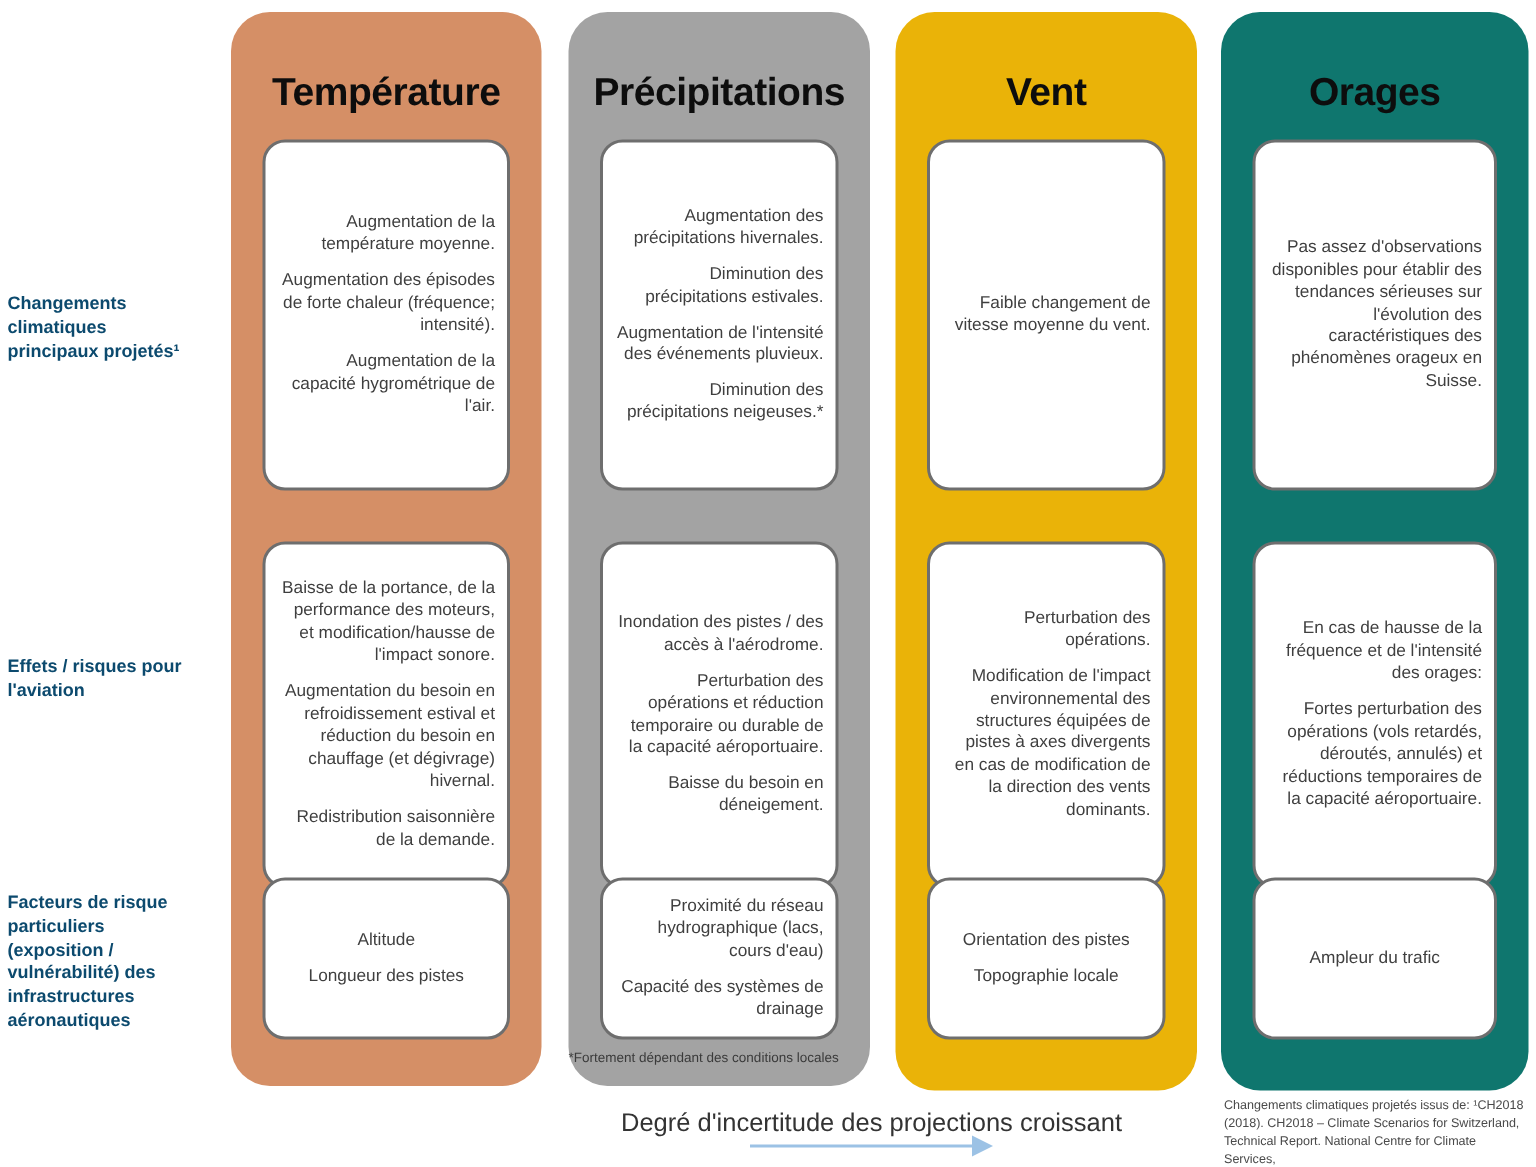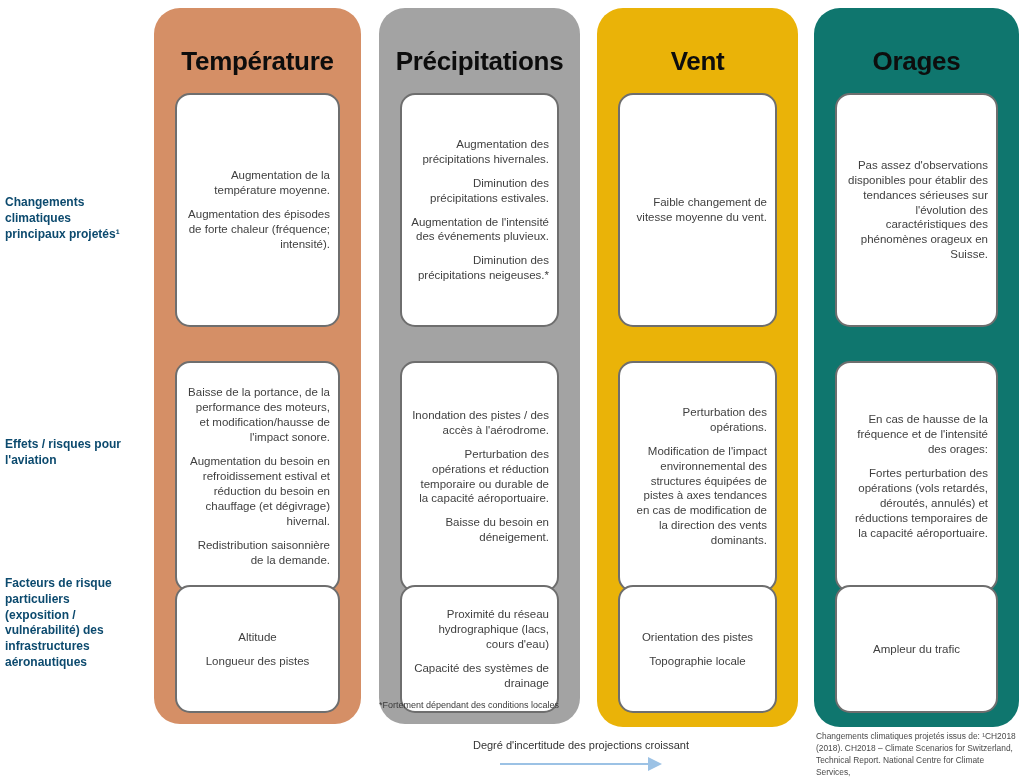--- a/index.html
+++ b/index.html
@@ -25,28 +25,28 @@
     background:#ffffff;border:2px solid #6e6e6e;border-radius:15px;
     display:flex;flex-direction:column;justify-content:center;align-items:center;
     gap:9px;padding:6px 8px;box-sizing:border-box;
     text-align:right;
   }
   .box-para{
     font-size:11.5px;line-height:1.3;color:#3f3f3f;
   }
   .box-r1{top:85px;height:234px;}
   .box-r2{top:353px;height:231px;}
-  .box-r3{top:577px;height:128px;}
+  .box-r3{top:577px;height:108px;}
   .col-footnote{
     position:absolute;top:692px;left:0;width:100%;
     text-align:left;font-size:9px;color:#3a3a3a;
   }
   .uncertainty{
     position:absolute;top:739px;left:331px;width:500px;
-    text-align:center;font-size:11px;color:#333333;
+    text-align:center;font-size:17px;color:#333333;
   }
   .arrow{
     position:absolute;top:757px;left:500px;width:170px;height:14px;
     display:flex;align-items:center;
   }
   .arrow-line{width:148px;height:2px;}
   .arrow-head{
     width:0;height:0;border-top:7px solid transparent;
     border-bottom:7px solid transparent;border-left:14px solid #9cc2e5;
   }
@@ -56,32 +56,33 @@
   }
 </style>
 </head>
 <body>
 
 <div class="row-label" style="top:195px">Changements
 climatiques
 principaux projetés¹</div>
 <div class="row-label" style="top:437px">Effets / risques pour
 l'aviation</div>
-<div class="row-label" style="top:576px">Facteurs de risque
+<div class="row-label" style="top:594px">Facteurs de risque
 particuliers
 (exposition /
 vulnérabilité) des
 infrastructures
 aéronautiques</div>
 
 <section class="column" style="left: 154px; width: 207px; height: 716px; background-color: rgb(213, 143, 102);">
   <h2 class="col-title">Température</h2>
   <div class="box box-r1">
       <div class="box-para">Augmentation de la température moyenne.</div>
       <div class="box-para">Augmentation des épisodes de forte chaleur (fréquence; intensité).</div>
+      <div class="box-para">Augmentation de la capacité hygrométrique de l'air.</div>
     </div>
   <div class="box box-r2">
       <div class="box-para">Baisse de la portance, de la performance des moteurs, et modification/hausse de l'impact sonore.</div>
       <div class="box-para">Augmentation du besoin en refroidissement estival et réduction du besoin en chauffage (et dégivrage) hivernal.</div>
       <div class="box-para">Redistribution saisonnière de la demande.</div>
     </div>
   <div class="box box-r3">
       <div class="box-para">Altitude</div>
       <div class="box-para">Longueur des pistes</div>
     </div>
@@ -107,21 +108,21 @@
   <div class="col-footnote">*Fortement dépendant des conditions locales</div>
 </section>
 
 <section class="column" style="left: 597px; width: 201px; height: 719px; background-color: #eab308;">
   <h2 class="col-title">Vent</h2>
   <div class="box box-r1">
       <div class="box-para">Faible changement de vitesse moyenne du vent.</div>
     </div>
   <div class="box box-r2">
       <div class="box-para">Perturbation des opérations.</div>
-      <div class="box-para">Modification de l'impact environnemental des structures équipées de pistes à axes tendances en cas de modification de la direction des vents dominants.</div>
+      <div class="box-para">Modification de l'impact environnemental des structures équipées de pistes à axes divergents en cas de modification de la direction des vents dominants.</div>
     </div>
   <div class="box box-r3">
       <div class="box-para">Orientation des pistes</div>
       <div class="box-para">Topographie locale</div>
     </div>
 </section>
 
 <section class="column" style="left: 814px; width: 205px; height: 719px; background-color: #0f766e;">
   <h2 class="col-title">Orages</h2>
   <div class="box box-r1">

